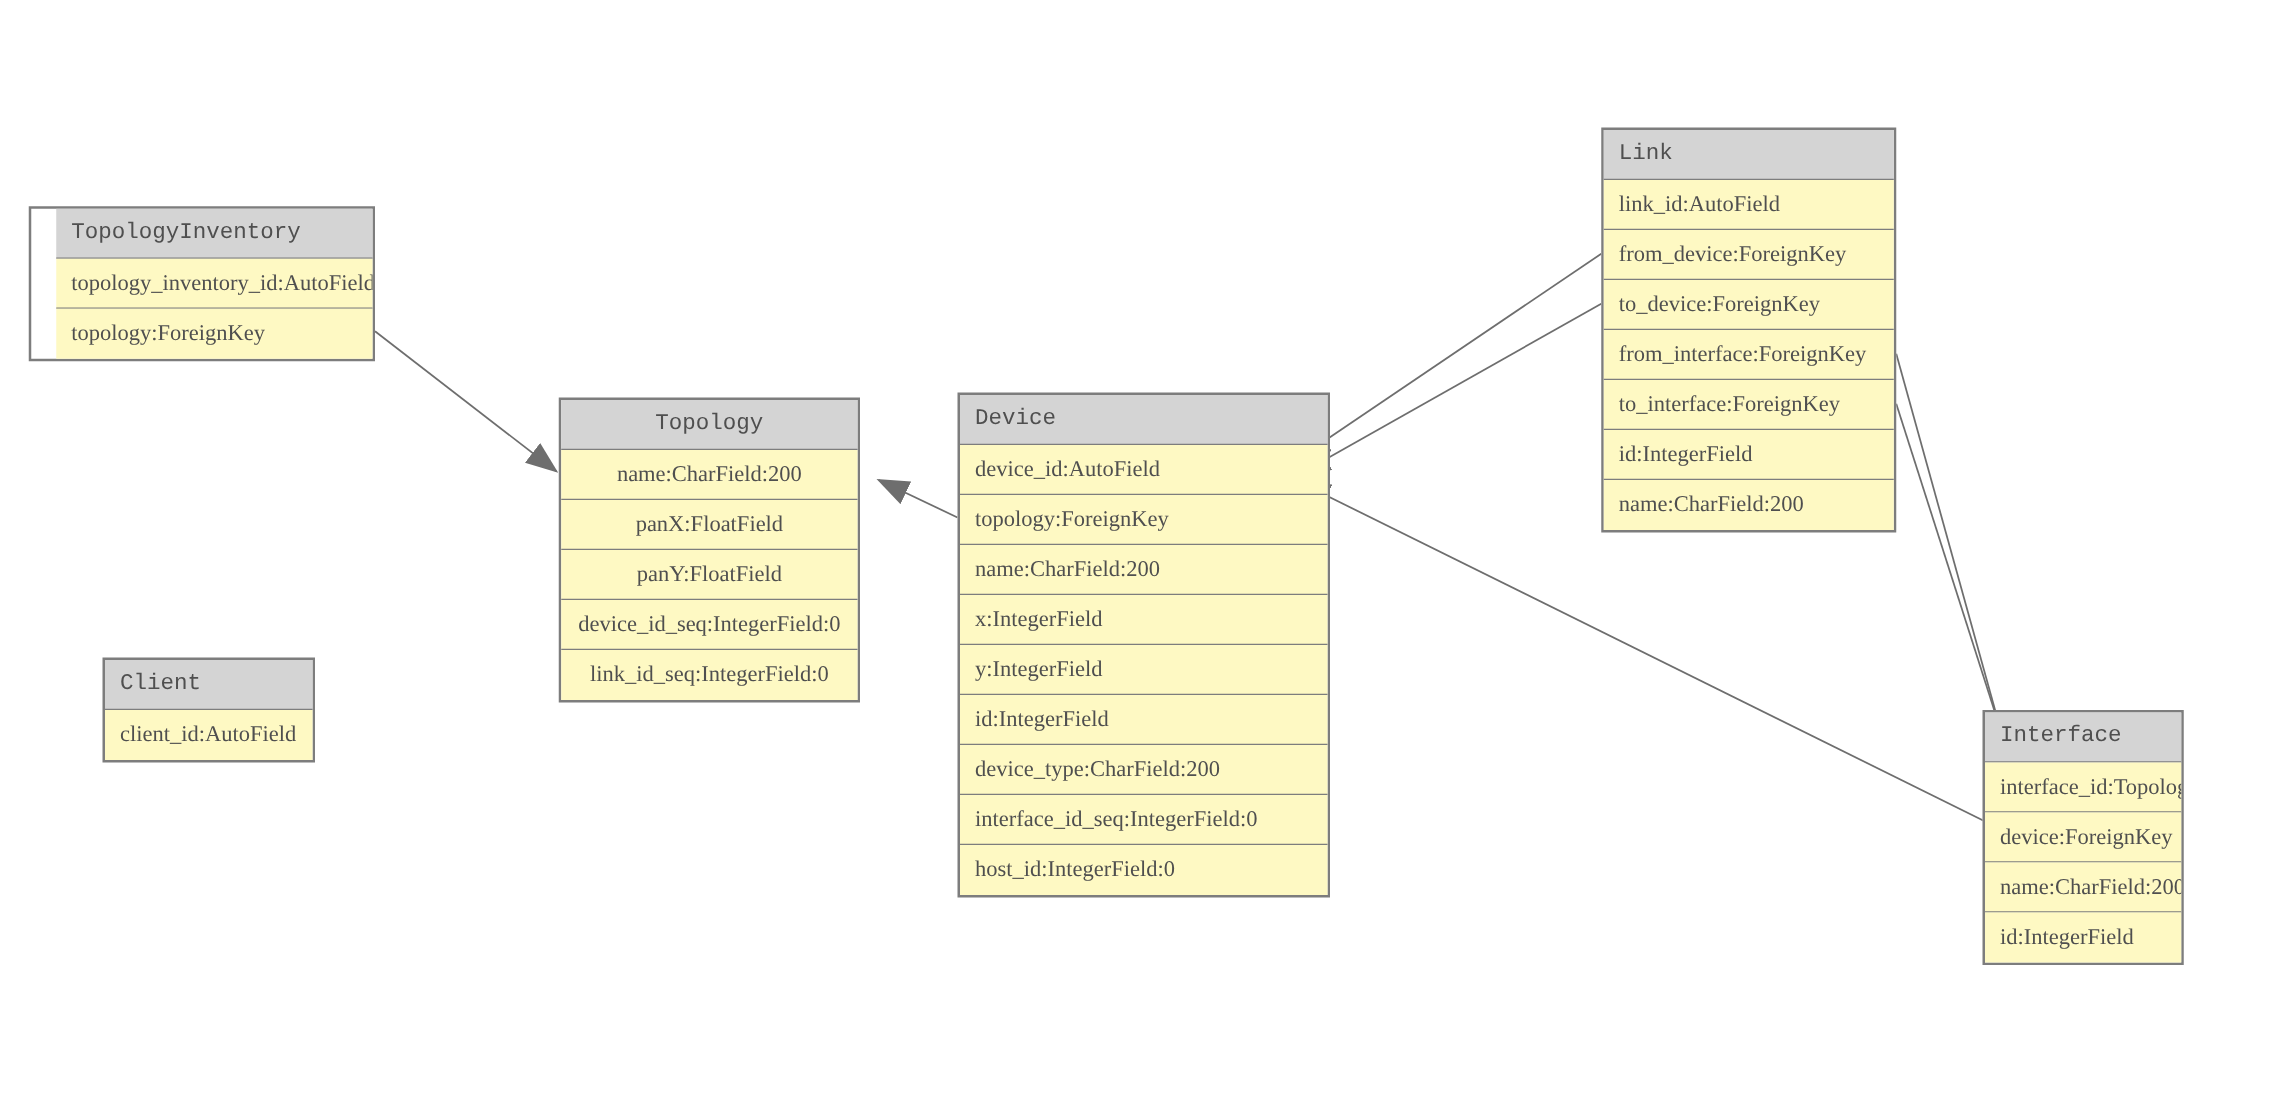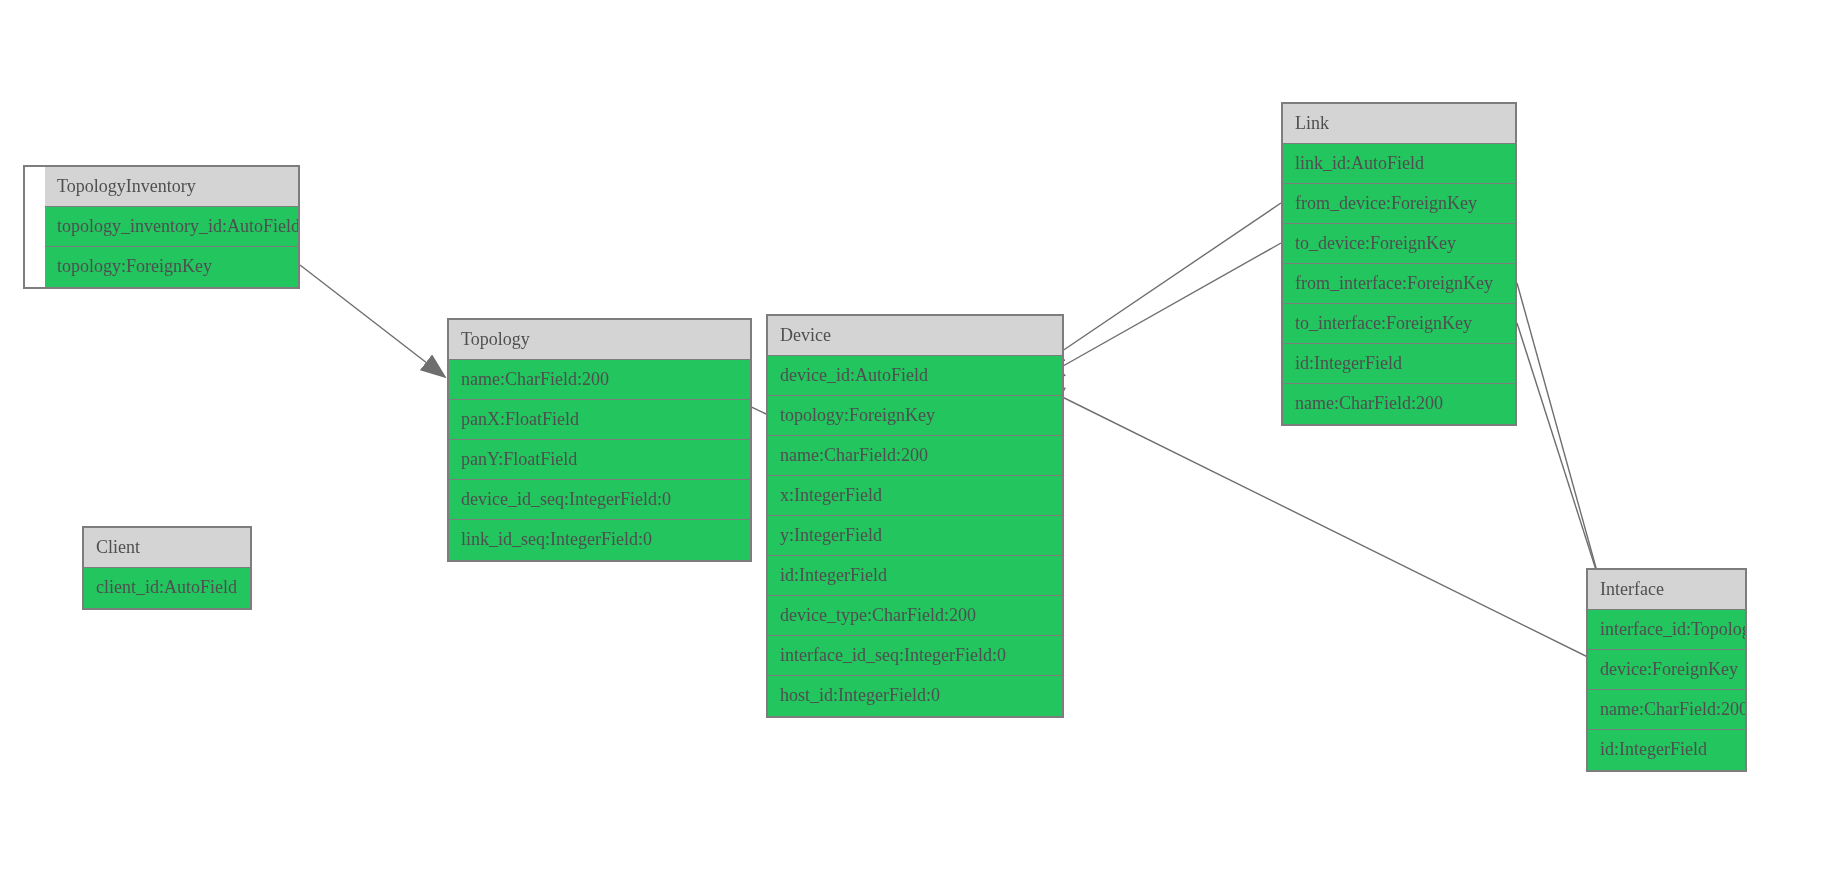--- a/index.html
+++ b/index.html
@@ -33,28 +33,29 @@
     white-space: nowrap;
   }
   .entity .hdr {
     height: 40px;
     line-height: 39px;
     padding: 0 12px;
     background: #d4d4d4;
     border-bottom: 1px solid #7d7d7d;
     box-sizing: border-box;
     overflow: hidden;
+    font-family: Liberation Mono, monospace;
   }
   .entity .row {
     height: 40px;
     line-height: 39px;
     padding: 0 12px;
     border-bottom: 1px solid #7d7d7d;
     box-sizing: border-box;
-    background: #22c55e;
+    background: #fef9c3;
     overflow: hidden;
   }
   .entity .row:last-child {
     border-bottom: none;
   }
 </style>
 </head>
 <body>
 
 <div class="canvas">
@@ -73,21 +74,21 @@
     <line x1="1517" y1="323" x2="1612" y2="620" stroke="#6e6e6e" stroke-width="1.4" marker-end="url(#arrow)"></line>
     <line x1="1610" y1="668" x2="1040" y2="386" stroke="#6e6e6e" stroke-width="1.4" marker-end="url(#arrow)"></line>
   </svg>
 
   <div class="entity" style="left:23px; top:165px; width:277px;padding-left:20px;">
     <div class="hdr">TopologyInventory</div>
     <div class="row">topology_inventory_id:AutoField</div>
     <div class="row">topology:ForeignKey</div>
   </div>
 
-  <div class="entity" style="left:447px; top:318px; width:305px;">
+  <div class="entity" style="left:447px; top:318px; width:241px;text-align:center;">
     <div class="hdr">Topology</div>
     <div class="row">name:CharField:200</div>
     <div class="row">panX:FloatField</div>
     <div class="row">panY:FloatField</div>
     <div class="row">device_id_seq:IntegerField:0</div>
     <div class="row">link_id_seq:IntegerField:0</div>
   </div>
 
   <div class="entity" style="left:82px; top:526px; width:170px;">
     <div class="hdr">Client</div>

